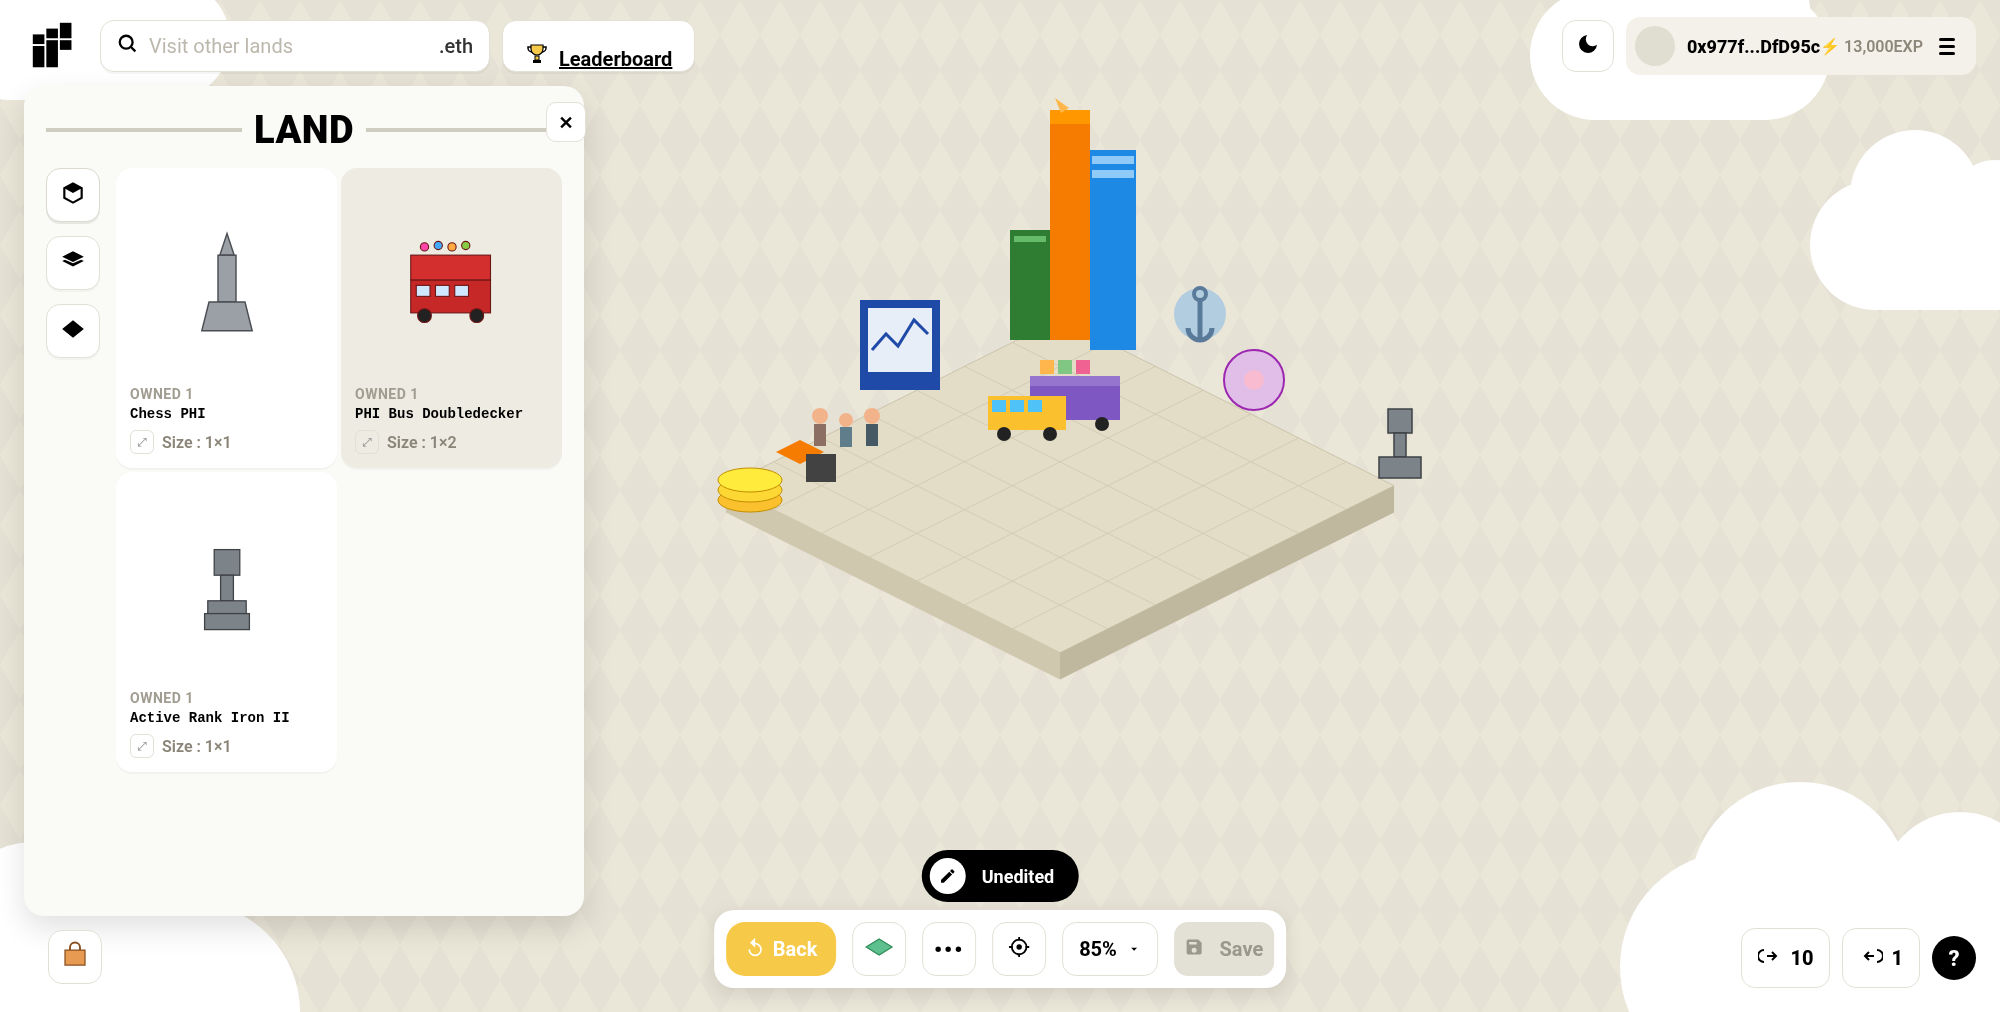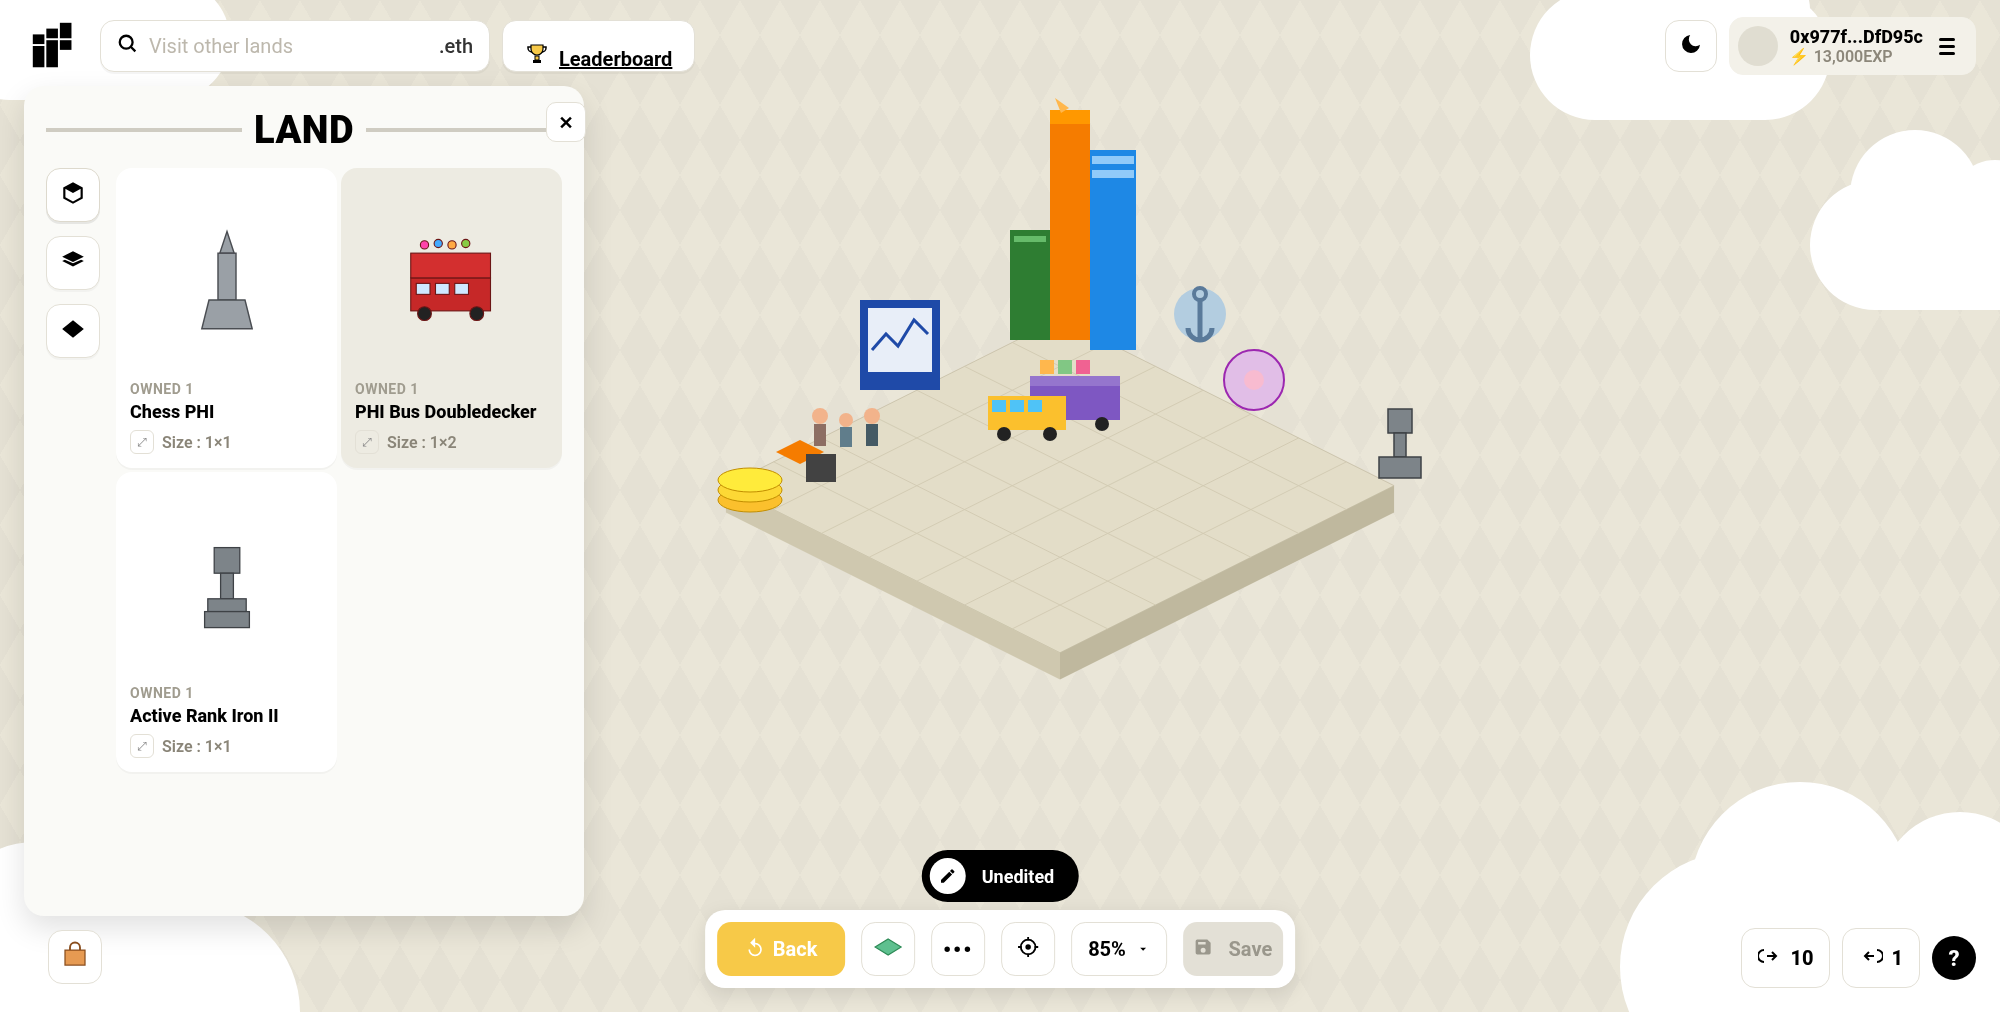--- a/index.html
+++ b/index.html
@@ -40,21 +40,21 @@
 .searchbox { display: flex; align-items: center; background: #fff; border: 1px solid #e3e0d6; border-radius: 14px; height: 52px; width: 390px; padding: 0 16px; box-shadow: 0 2px 0 rgba(0,0,0,0.04); }
 .searchbox svg { width: 22px; height: 22px; }
 .searchbox input { flex: 1; border: none; outline: none; font-size: 20px; padding: 0 10px; color: #a16207; }
 .searchbox input::placeholder { color: #bdb8ad; }
 .searchbox .suffix { color: #333; font-size: 20px; font-weight: 500; }
 .leaderboard-btn { display: flex; align-items: flex-end; gap: 10px; background: #fff; border: 1px solid #e3e0d6; border-radius: 14px; height: 52px; padding: 0 22px; font-size: 20px; font-weight: 700; box-shadow: 0 2px 0 rgba(0,0,0,0.04); cursor: pointer; text-decoration: underline; }
 .top-right { margin-left: auto; display: flex; align-items: center; gap: 12px; }
 .darkmode-btn { width: 52px; height: 52px; background: #fff; border: 1px solid #e3e0d6; border-radius: 14px; display: flex; align-items: center; justify-content: center; cursor: pointer; }
 .account-pill { display: flex; align-items: center; gap: 12px; background: #F3F1E9; border: 1px solid #F3F1E9; border-radius: 14px; height: 58px; padding: 0 16px 0 8px; }
 .avatar { width: 40px; height: 40px; background: #e0ddd1; border-radius: 50%; }
-.account-text { display: flex; flex-direction: column; }
+.account-text { display: flex; }
 .addr { font-size: 18px; font-weight: 800; }
 .exp-line { display: flex; align-items: center; gap: 4px; font-size: 16px; color: #8c877a; font-weight: 600; }
 .bolt { color: #F7B500; }
 .hamburger { width: 24px; display: flex; flex-direction: column; gap: 4px; cursor: pointer; padding: 0 4px; }
 .hamburger span { height: 3px; background: #000; border-radius: 2px; }
 
 
 .land-panel { position: absolute; top: 86px; left: 24px; width: 560px; height: 830px; background: #fafaf7; border-radius: 20px; box-shadow: 0 12px 30px rgba(0,0,0,0.12); padding: 22px; z-index: 40; }
 .land-header { display: flex; align-items: center; justify-content: center; position: relative; margin-bottom: 20px; }
 .land-title { font-size: 38px; font-weight: 900; letter-spacing: 0.5px; }
@@ -63,36 +63,36 @@
 .close-btn { position: absolute; top: 18px; right: 18px; width: 40px; height: 40px; background: #fff; border: 1px solid #e3e0d6; border-radius: 10px; display: flex; align-items: center; justify-content: center; cursor: pointer; font-size: 18px; font-weight: 700; }
 .tab-rail { position: absolute; top: 82px; left: 22px; display: flex; flex-direction: column; gap: 14px; }
 .tab-btn { width: 54px; height: 54px; background: #fff; border: 1px solid #e3e0d6; border-radius: 14px; display: flex; align-items: center; justify-content: center; cursor: pointer; box-shadow: 0 2px 0 rgba(0,0,0,0.03); }
 .tab-btn.active { box-shadow: 0 2px 0 rgba(0,0,0,0.08); border-color: #ddd9cd; }
 .items-grid { position: absolute; top: 82px; left: 92px; right: 22px; display: grid; grid-template-columns: 1fr 1fr; gap: 4px; }
 .item-card { background: #fff; border-radius: 16px; padding: 14px; height: 300px; display: flex; flex-direction: column; box-shadow: 0 2px 0 rgba(0,0,0,0.03); }
 .item-card.selected { background: #EDEBE2; }
 .item-thumb { flex: 1; display: flex; align-items: center; justify-content: center; }
 .item-meta { display: flex; flex-direction: column; gap: 4px; }
 .owned { font-size: 14px; font-weight: 700; color: #a09c8f; letter-spacing: 0.5px; }
-.item-name { font-size: 18px; font-weight: 800; }
+.item-name { font-size: 14px; font-weight: 800; font-family: Liberation Mono, monospace; }
 .size-row { display: flex; align-items: center; gap: 8px; margin-top: 4px; }
 .size-icon { width: 24px; height: 24px; border: 1px solid #e3e0d6; border-radius: 6px; display: flex; align-items: center; justify-content: center; font-size: 12px; color: #888; }
 .size-text { font-size: 16px; color: #8a8578; font-weight: 600; }
 
 .panel-handle { position: absolute; bottom: 4px; left: 48px; width: 54px; height: 54px; background: #fff; border: 1px solid #e3e0d6; border-radius: 14px; display: flex; align-items: center; justify-content: center; z-index: 41; }
 
 
 .iso-stage { position: absolute; top: 80px; left: 650px; width: 820px; height: 620px; z-index: 20; }
 .iso-floor { position: absolute; top: 210px; left: 50px; width: 720px; height: 420px; }
 .deco { position: absolute; }
 
 
 .bottom-bar { position: absolute; bottom: 24px; left: 50%; transform: translateX(-50%); display: flex; align-items: center; gap: 16px; background: #fff; border-radius: 20px; padding: 12px; box-shadow: 0 6px 20px rgba(0,0,0,0.1); z-index: 40; }
 .bar-btn { height: 54px; border-radius: 14px; display: flex; align-items: center; justify-content: center; gap: 8px; padding: 0 18px; font-size: 20px; font-weight: 700; cursor: pointer; }
-.back-btn { background: #F7C948; color: #fff; width: 128px; }
+.back-btn { background: #F7C948; color: #fff; width: 110px; border-radius: 19px; }
 .icon-btn { width: 54px; background: #fff; border: 1px solid #e3e0d6; }
 .zoom-chip { display: flex; align-items: center; gap: 10px; height: 54px; padding: 0 16px; border: 1px solid #e3e0d6; border-radius: 14px; font-size: 20px; font-weight: 700; }
 .save-btn { background: #E3E0D6; color: #9a978c; width: 100px; gap: 15px; }
 .unedited-pill { position: absolute; bottom: 110px; left: 50%; transform: translateX(-50%); display: flex; align-items: center; gap: 16px; background: #000; color: #fff; border-radius: 999px; padding: 8px 24px 8px 8px; font-size: 18px; font-weight: 700; z-index: 40; }
 .unedited-icon { width: 36px; height: 36px; background: #fff; border-radius: 50%; display: flex; align-items: center; justify-content: center; }
 
 
 .bottom-right { position: absolute; bottom: 24px; right: 24px; display: flex; align-items: center; gap: 12px; z-index: 40; }
 .stat-chip { display: flex; align-items: center; gap: 8px; background: #fff; border: 1px solid #e3e0d6; border-radius: 14px; height: 60px; padding: 0 16px; font-size: 20px; font-weight: 800; }
 .help-chip { width: 44px; height: 44px; background: #000; color: #fff; border-radius: 50%; display: flex; align-items: center; justify-content: center; font-size: 22px; font-weight: 800; }

